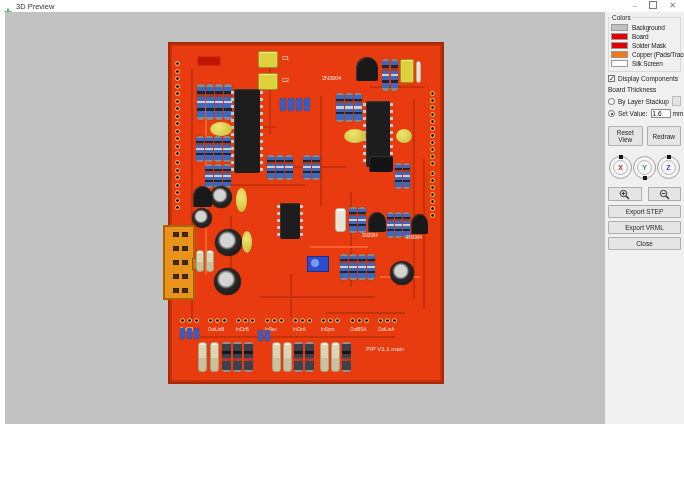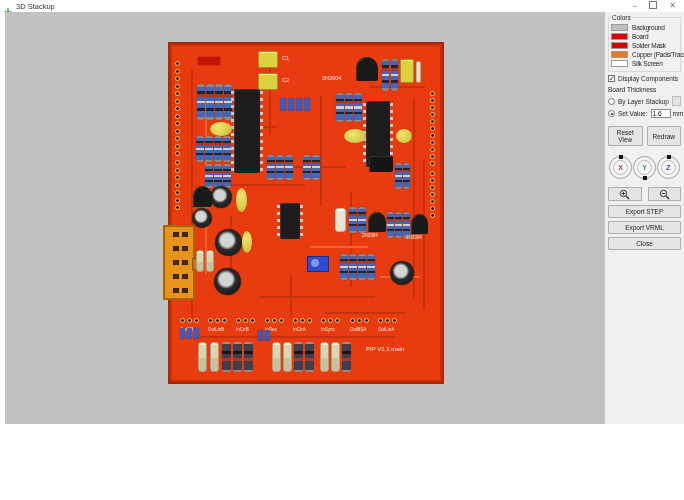--- a/index.html
+++ b/index.html
@@ -83,21 +83,21 @@
 <div class="window">
 
   <div class="titlebar">
     <span class="app-icon">
       <svg width="8" height="8" viewBox="0 0 8 8">
         <path d="M4 0 L5.4 1.8 H2.6 Z M4 8 L2.6 6.2 H5.4 Z M0 4 L1.8 2.6 V5.4 Z M8 4 L6.2 5.4 V2.6 Z" fill="#2e9b3a"></path>
         <rect x="3.4" y="1.5" width="1.2" height="5" fill="#2e9b3a"></rect>
         <rect x="1.5" y="3.4" width="5" height="1.2" fill="#2e9b3a"></rect>
       </svg>
     </span>
-    <span class="title">3D Stackup</span>
+    <span class="title">3D Preview</span>
     <span class="win-controls">
       <span class="win-btn">–</span>
       <span class="win-btn"><span class="max-glyph"></span></span>
       <span class="win-btn">✕</span>
     </span>
   </div>
 
   <div class="main">
     <div class="viewport">
       <div class="board">

